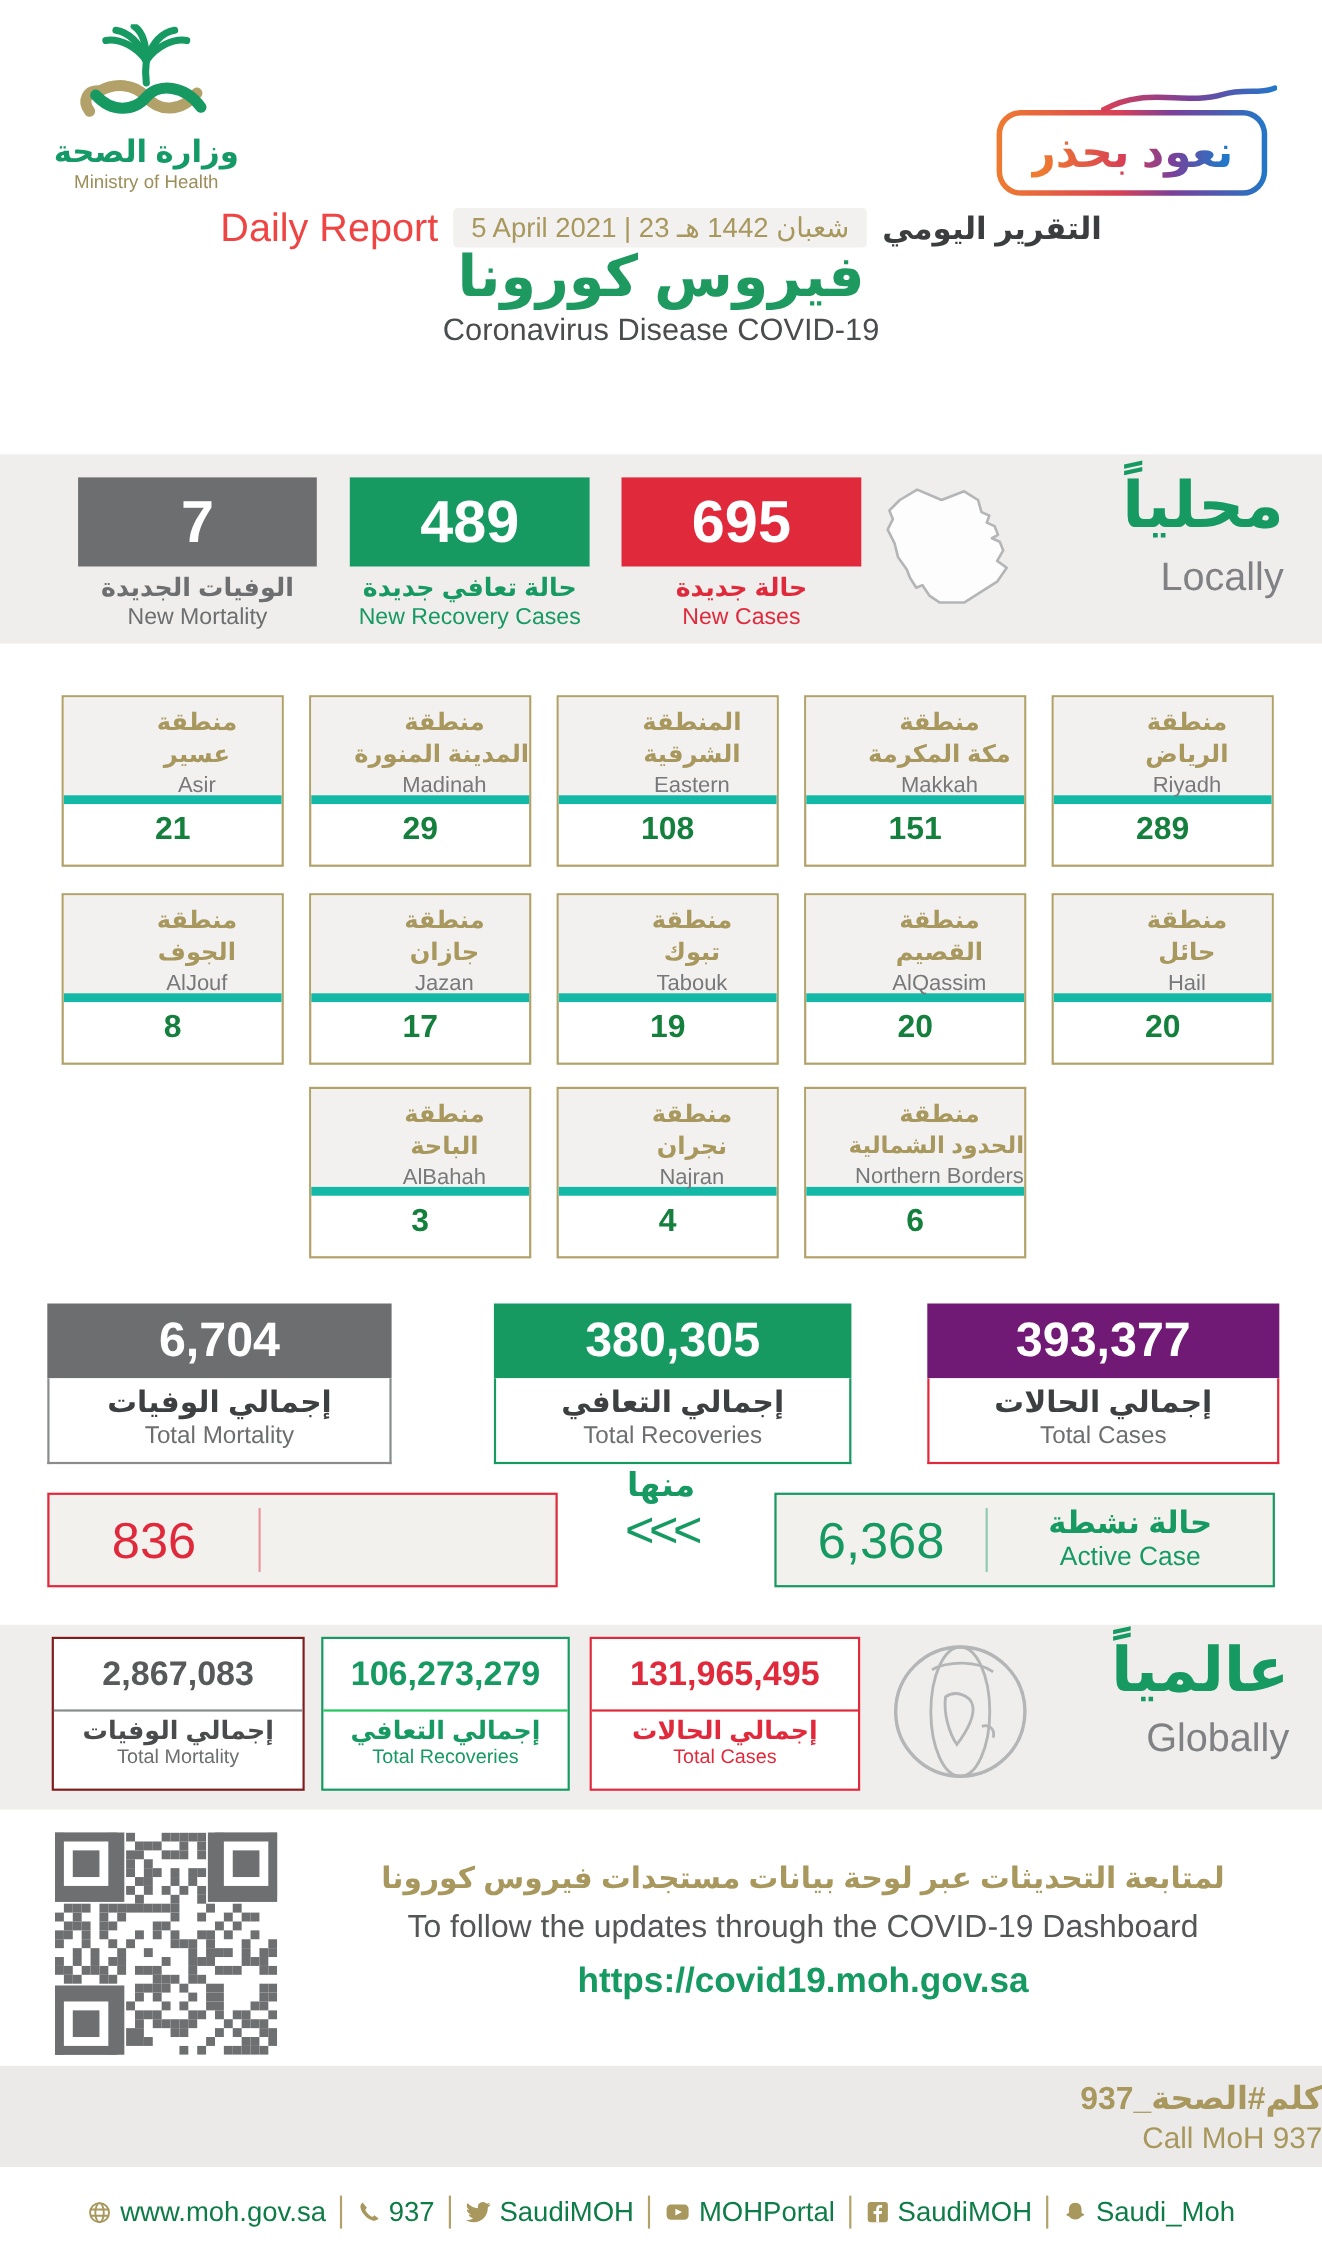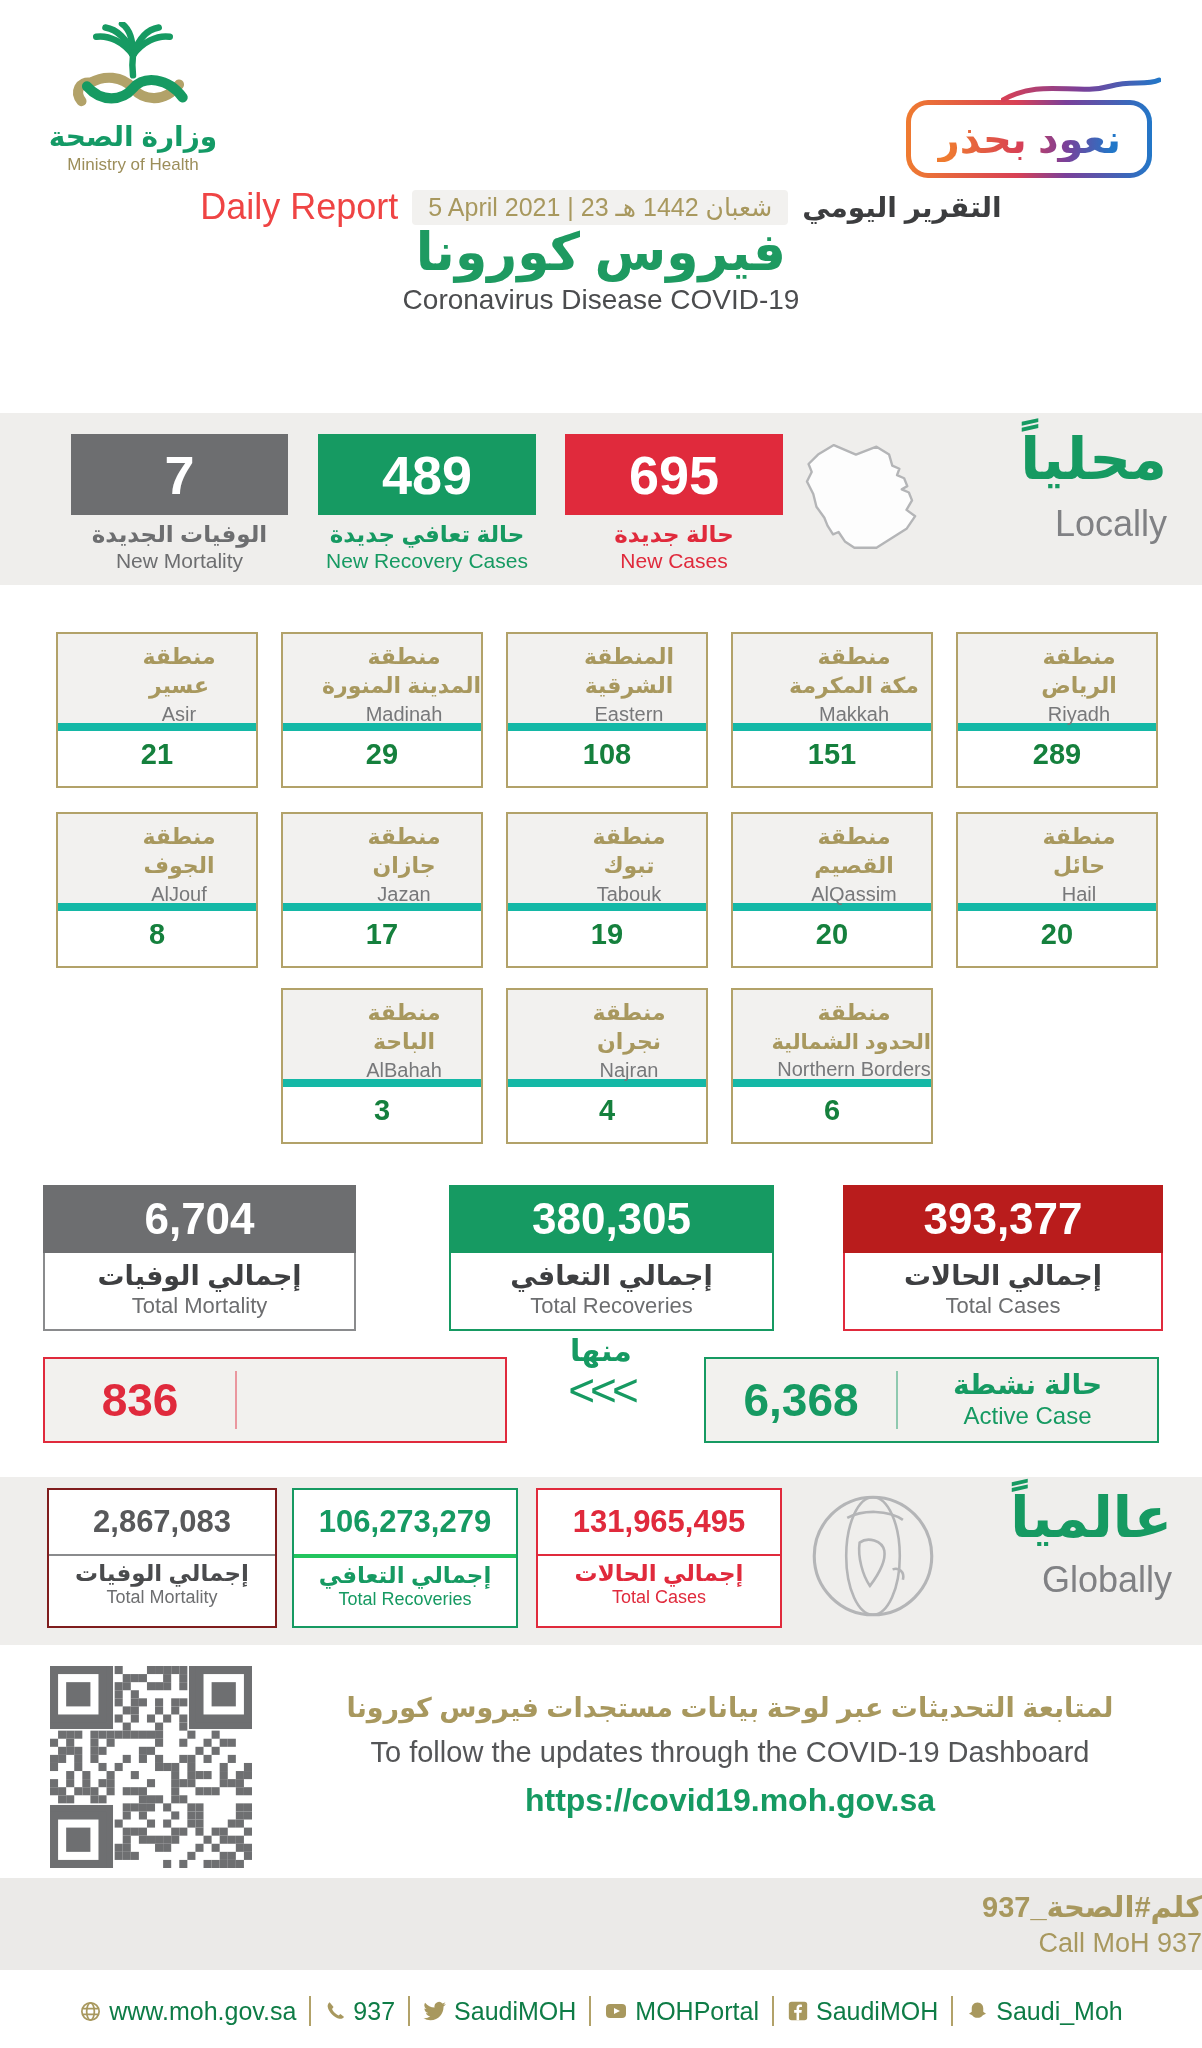--- a/index.html
+++ b/index.html
@@ -46,21 +46,21 @@
   .total-box{position:absolute;top:1185px;height:146px;box-sizing:border-box;}
   .t-head{height:68px;line-height:68px;text-align:center;color:#fff;font-size:44px;font-weight:bold;}
   .t-body{height:78px;box-sizing:border-box;background:#fff;text-align:center;padding-top:7px;}
   .t-ar{font-size:27px;font-weight:bold;color:#3e3f41;direction:rtl;}
   .t-en{font-size:22px;color:#6d6e70;margin-top:1px;}
 
   
   .minha{top:1333px;left:0;width:1202px;text-align:center;font-size:30px;font-weight:bold;color:#169a62;direction:rtl;}
   .chevrons{top:1363px;left:0;width:1202px;text-align:center;font-size:46px;color:#169a62;letter-spacing:-5px;}
   .split-box{position:absolute;top:1357px;height:86px;box-sizing:border-box;background:#f2f1ee;display:flex;align-items:center;}
-  .sb-num{flex:0 0 190px;text-align:center;font-size:46px;font-weight:bold;}
+  .sb-num{flex:0 0 190px;text-align:center;font-size:46px;font-weight:normal;}
   .sb-div{width:2px;height:58px;}
   .sb-labs{flex:1;text-align:center;line-height:1.1;}
   .sb-ar{font-size:28px;font-weight:bold;direction:rtl;}
   .sb-en{font-size:24px;margin-top:2px;}
 
   
   .band-global{top:1477px;left:0;width:1202px;height:168px;background:#efeeec;}
   .g-box{position:absolute;top:11px;height:140px;background:#fff;box-sizing:border-box;}
   .g-num{height:64px;line-height:64px;text-align:center;font-size:31px;font-weight:bold;}
   .g-labs{text-align:center;padding-top:5px;line-height:1.1;}
@@ -272,21 +272,21 @@
     </div>
   </div>
   <div class="total-box" style="left:449px;width:325px;">
     <div class="t-head" style="background:#169a62;">380,305</div>
     <div class="t-body" style="border:2px solid #169a62;border-top:none;">
       <div class="t-ar">إجمالي التعافي</div>
       <div class="t-en">Total Recoveries</div>
     </div>
   </div>
   <div class="total-box" style="left:843px;width:320px;">
-    <div class="t-head" style="background:#b91c1c;">393,377</div>
+    <div class="t-head" style="background:#701a75;">393,377</div>
     <div class="t-body" style="border:2px solid #e02a3c;border-top:none;">
       <div class="t-ar">إجمالي الحالات</div>
       <div class="t-en">Total Cases</div>
     </div>
   </div>
 
   <div class="abs minha">منها</div>
   <div class="abs chevrons">&lt;&lt;&lt;</div>
 
   <div class="split-box" style="left:43px;width:464px;border:2px solid #e02a3c;">
@@ -304,21 +304,21 @@
 
   <div class="abs band-global">
     <div class="g-box" style="left:47px;width:230px;border:2px solid #7f1d1d;">
       <div class="g-num" style="color:#58595b;border-bottom:2px solid #8a8b8d;">2,867,083</div>
       <div class="g-labs" style="color:#4a4b4d;">
         <div class="g-ar">إجمالي الوفيات</div>
         <div class="g-en" style="color:#6d6e70;">Total Mortality</div>
       </div>
     </div>
     <div class="g-box" style="left:292px;width:226px;border:2px solid #169a62;">
-      <div class="g-num" style="color:#169a62;border-bottom:4px solid #22c55e;">106,273,279</div>
+      <div class="g-num" style="color:#169a62;border-bottom:2px solid #22c55e;">106,273,279</div>
       <div class="g-labs" style="color:#169a62;">
         <div class="g-ar">إجمالي التعافي</div>
         <div class="g-en">Total Recoveries</div>
       </div>
     </div>
     <div class="g-box" style="left:536px;width:246px;border:2px solid #e02a3c;">
       <div class="g-num" style="color:#e02a3c;border-bottom:2px solid #e02a3c;">131,965,495</div>
       <div class="g-labs" style="color:#e02a3c;">
         <div class="g-ar">إجمالي الحالات</div>
         <div class="g-en">Total Cases</div>

